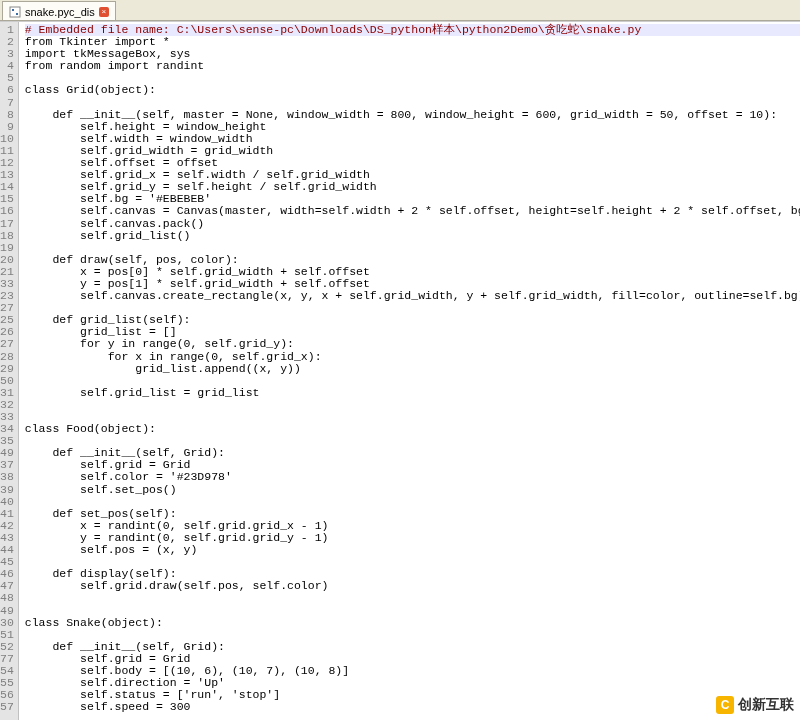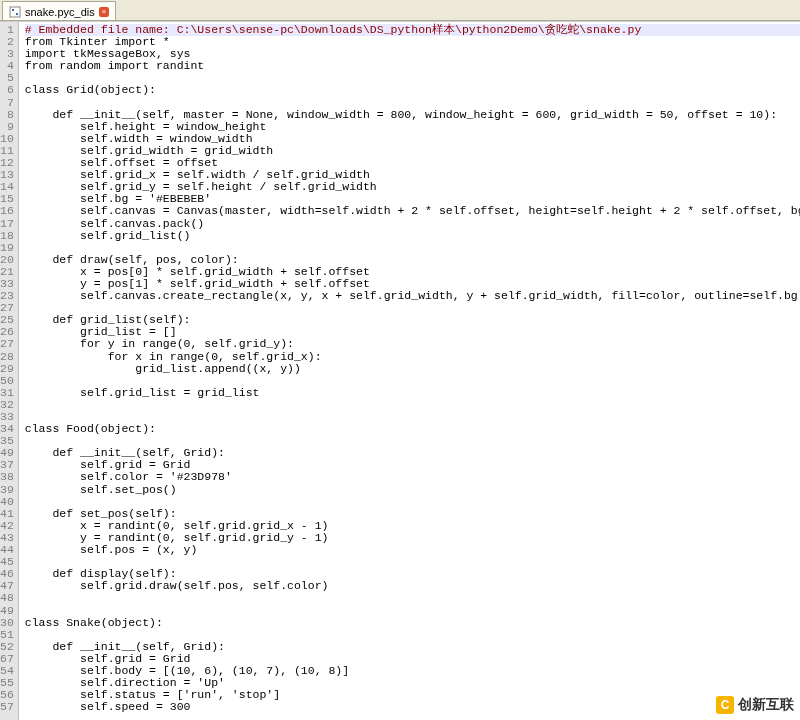--- a/index.html
+++ b/index.html
@@ -145,21 +145,21 @@
       <div>43</div>
       <div>44</div>
       <div>45</div>
       <div>46</div>
       <div>47</div>
       <div>48</div>
       <div>49</div>
       <div>30</div>
       <div>51</div>
       <div>52</div>
-      <div>67</div>
+      <div>77</div>
       <div>54</div>
       <div>55</div>
       <div>56</div>
       <div>57</div>
     </div>
   <div class="code" id="code"><div class="code-row red hl-line"># Embedded file name: C:\Users\sense-pc\Downloads\DS_python样本\python2Demo\贪吃蛇\snake.py</div><div class="code-row ">from Tkinter import *</div><div class="code-row ">import tkMessageBox, sys</div><div class="code-row ">from random import randint</div><div class="code-row "></div><div class="code-row ">class Grid(object):</div><div class="code-row "></div><div class="code-row ">    def __init__(self, master = None, window_width = 800, window_height = 600, grid_width = 50, offset = 10):</div><div class="code-row ">        self.height = window_height</div><div class="code-row ">        self.width = window_width</div><div class="code-row ">        self.grid_width = grid_width</div><div class="code-row ">        self.offset = offset</div><div class="code-row ">        self.grid_x = self.width / self.grid_width</div><div class="code-row ">        self.grid_y = self.height / self.grid_width</div><div class="code-row ">        self.bg = '#EBEBEB'</div><div class="code-row ">        self.canvas = Canvas(master, width=self.width + 2 * self.offset, height=self.height + 2 * self.offset, bg=self.bg)</div><div class="code-row ">        self.canvas.pack()</div><div class="code-row ">        self.grid_list()</div><div class="code-row "></div><div class="code-row ">    def draw(self, pos, color):</div><div class="code-row ">        x = pos[0] * self.grid_width + self.offset</div><div class="code-row ">        y = pos[1] * self.grid_width + self.offset</div><div class="code-row ">        self.canvas.create_rectangle(x, y, x + self.grid_width, y + self.grid_width, fill=color, outline=self.bg)</div><div class="code-row "></div><div class="code-row ">    def grid_list(self):</div><div class="code-row ">        grid_list = []</div><div class="code-row ">        for y in range(0, self.grid_y):</div><div class="code-row ">            for x in range(0, self.grid_x):</div><div class="code-row ">                grid_list.append((x, y))</div><div class="code-row "></div><div class="code-row ">        self.grid_list = grid_list</div><div class="code-row "></div><div class="code-row "></div><div class="code-row ">class Food(object):</div><div class="code-row "></div><div class="code-row ">    def __init__(self, Grid):</div><div class="code-row ">        self.grid = Grid</div><div class="code-row ">        self.color = '#23D978'</div><div class="code-row ">        self.set_pos()</div><div class="code-row "></div><div class="code-row ">    def set_pos(self):</div><div class="code-row ">        x = randint(0, self.grid.grid_x - 1)</div><div class="code-row ">        y = randint(0, self.grid.grid_y - 1)</div><div class="code-row ">        self.pos = (x, y)</div><div class="code-row "></div><div class="code-row ">    def display(self):</div><div class="code-row ">        self.grid.draw(self.pos, self.color)</div><div class="code-row "></div><div class="code-row "></div><div class="code-row ">class Snake(object):</div><div class="code-row "></div><div class="code-row ">    def __init__(self, Grid):</div><div class="code-row ">        self.grid = Grid</div><div class="code-row ">        self.body = [(10, 6), (10, 7), (10, 8)]</div><div class="code-row ">        self.direction = 'Up'</div><div class="code-row ">        self.status = ['run', 'stop']</div><div class="code-row ">        self.speed = 300</div></div>
 </div>
 
 <div class="watermark">
   <div class="wm-icon">C</div>

